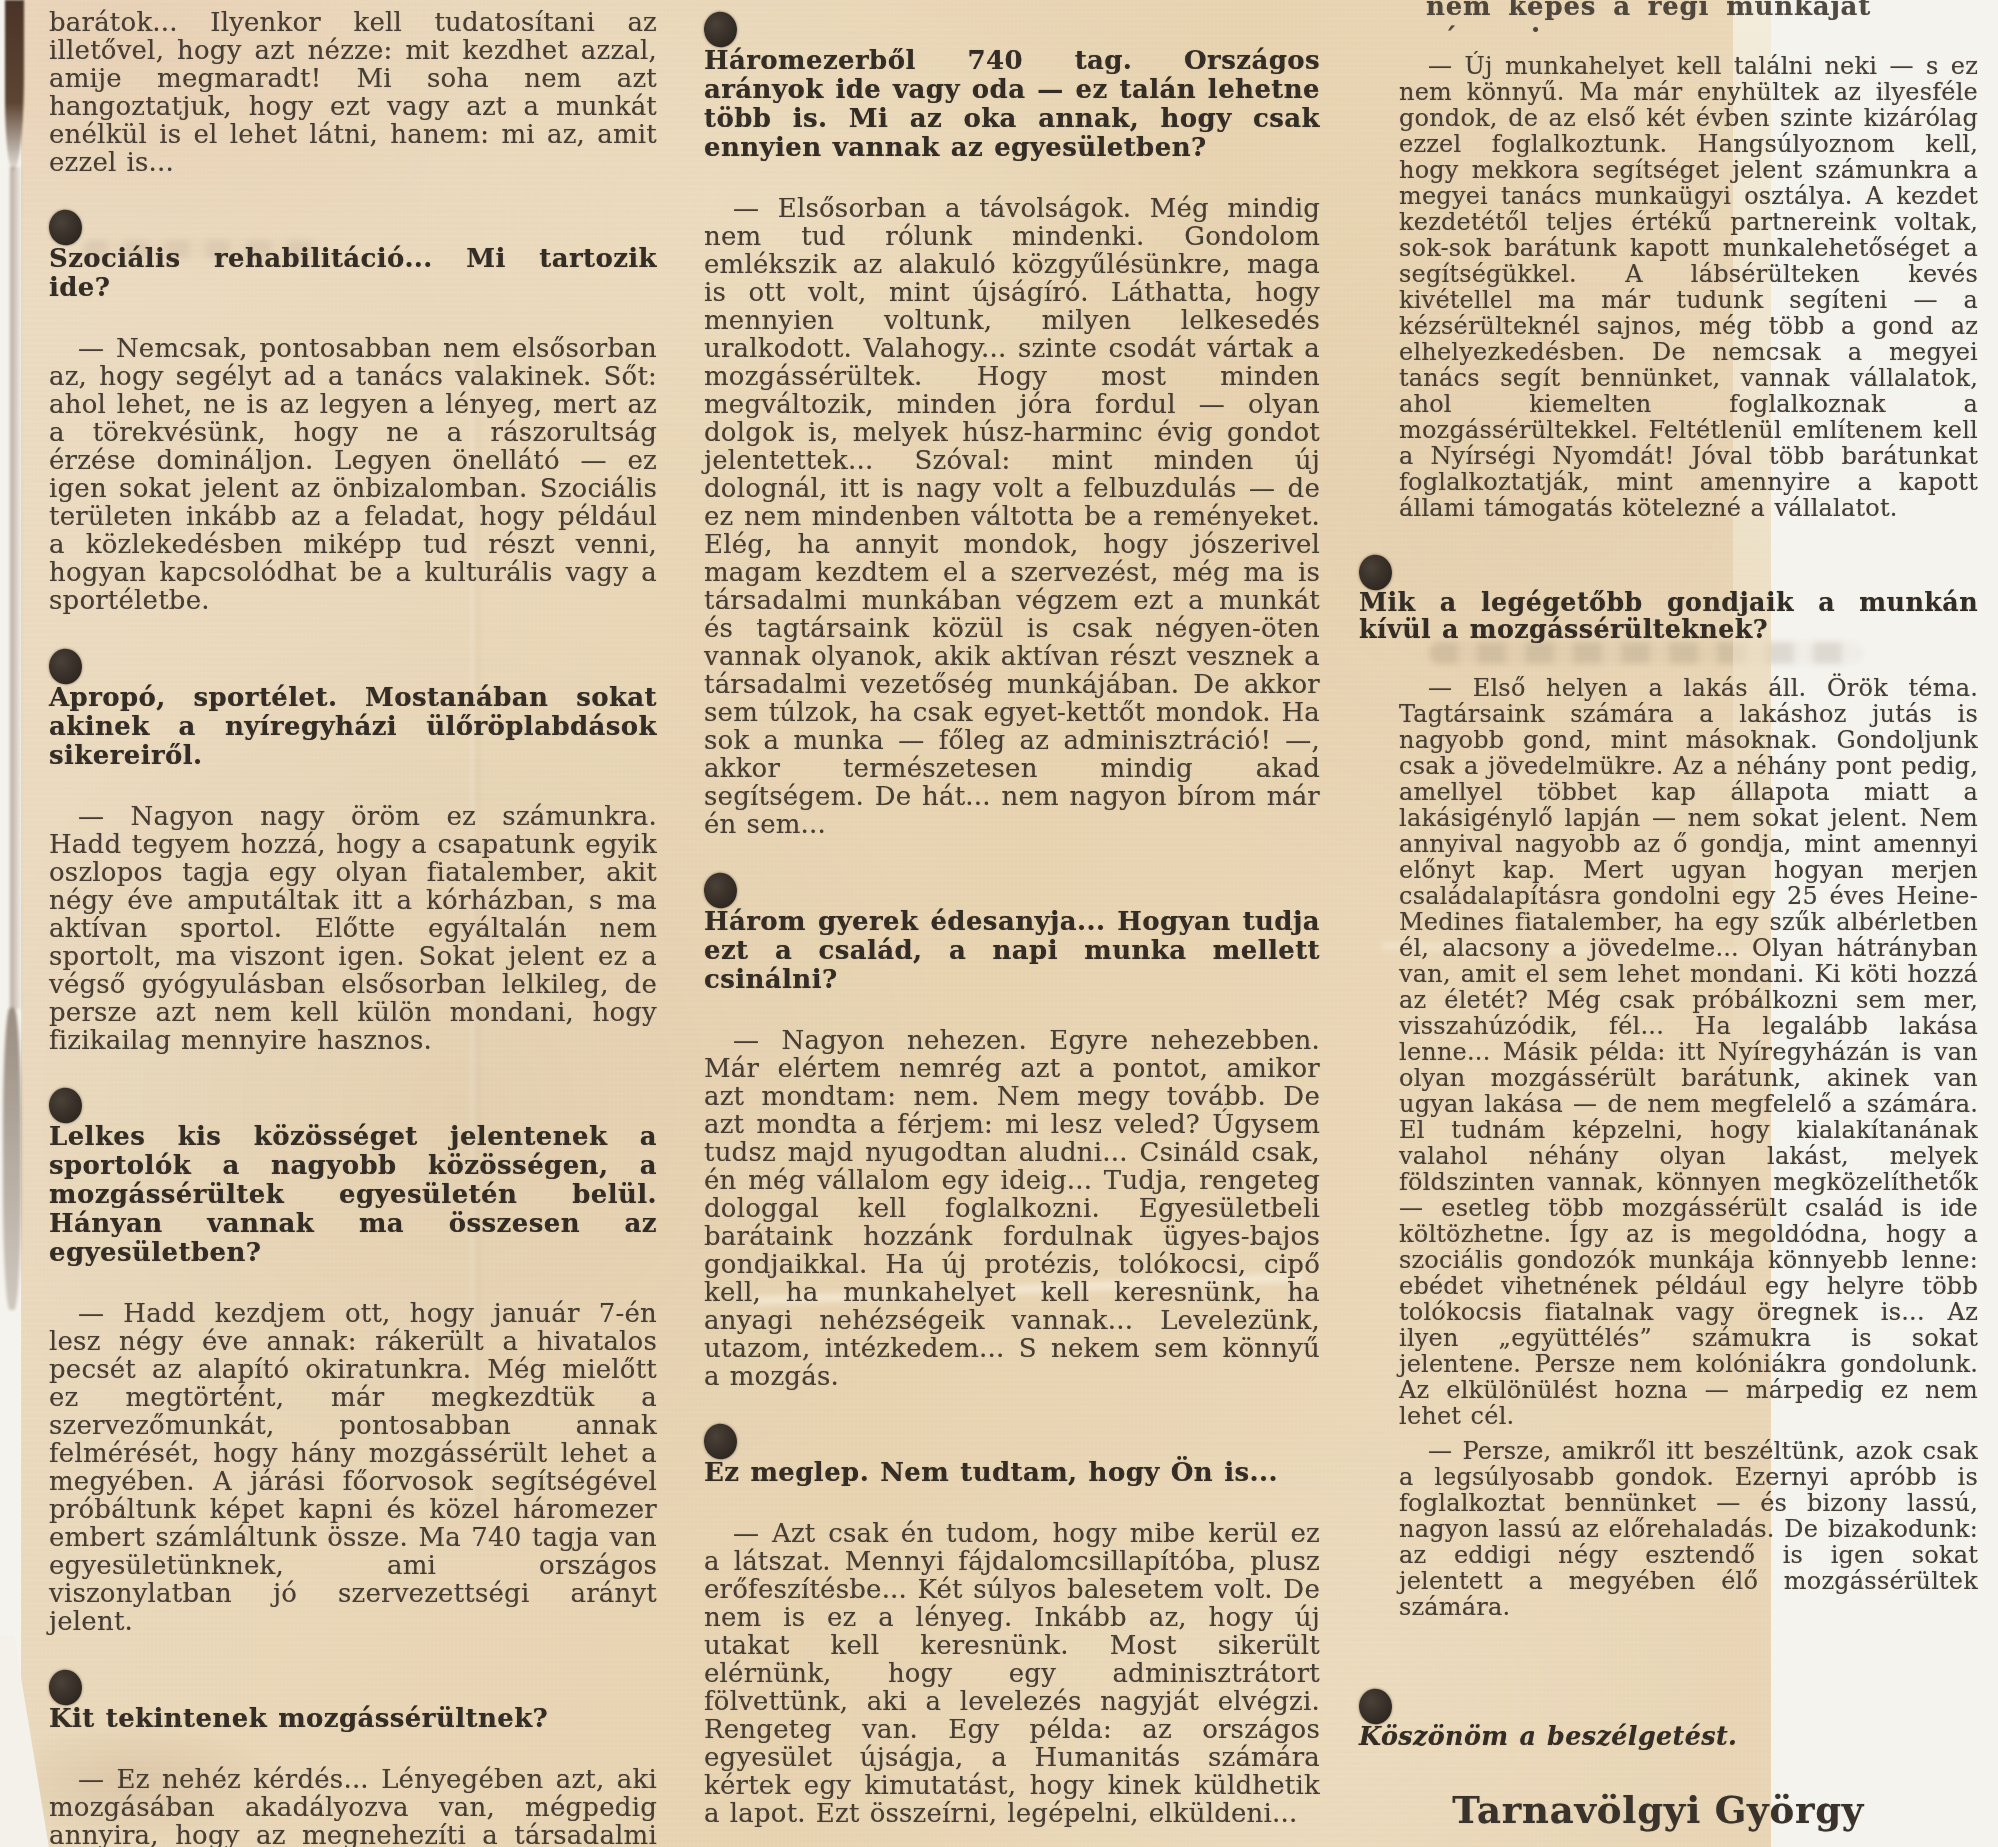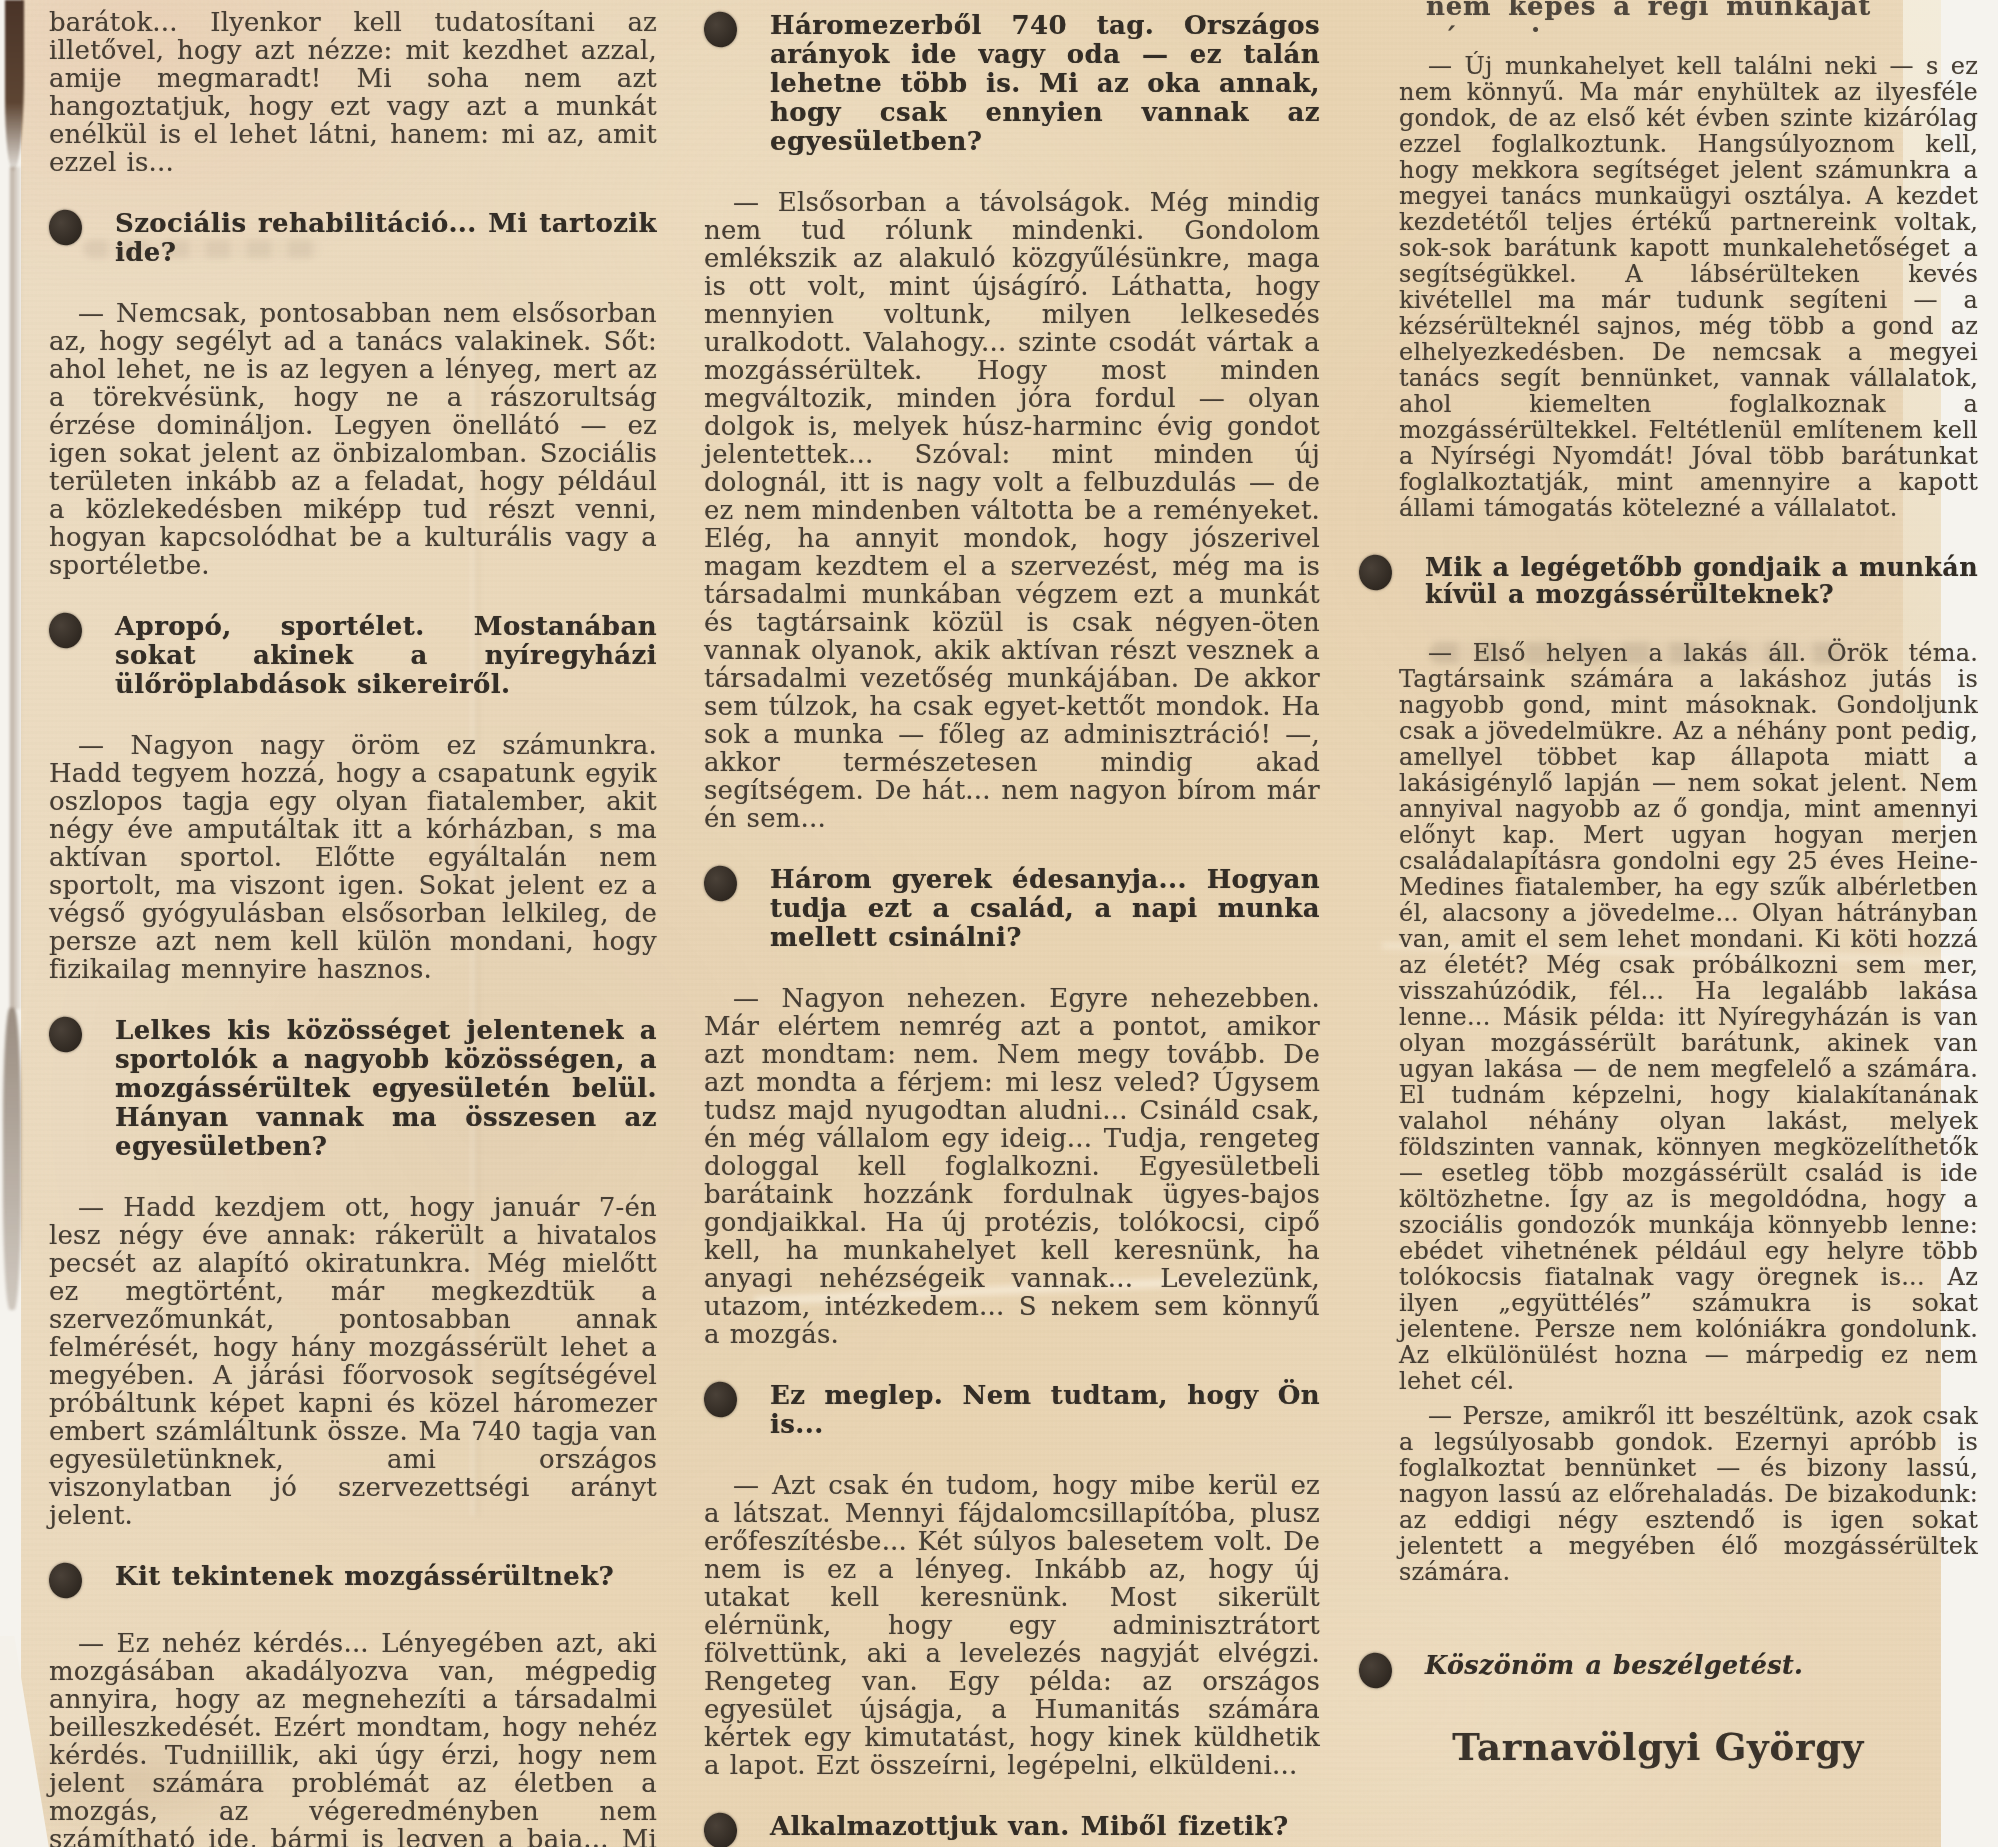--- a/index.html
+++ b/index.html
@@ -2,21 +2,21 @@
 <html style="font-size:12.7px"><head>
 <meta charset="utf-8">
 <style>
   html, body {
     margin: 0; padding: 0;
     width: 1999px; height: 1848px;
     overflow: hidden;
     background: #f5f3ee;
     font-family: "DejaVu Serif", "Liberation Serif", serif;
   }
-  .stage { position: relative; width: 1941px; height: 1848px; }
+  .stage { position: relative; width: 1771px; height: 1848px; }
 
   
   .paper {
     position: absolute; left: 20.6px; top: 0; right: 0; bottom: 0;
     background:
       radial-gradient(ellipse 556px 397px at 6% 2%,  rgba(224,168,138,0.20), transparent 65%),
       radial-gradient(ellipse 715px 476px at 45% 12%, rgba(255,248,230,0.16), transparent 60%),
       radial-gradient(ellipse 873px 635px at 88% 28%, rgba(180,140,95,0.08), transparent 65%),
       radial-gradient(ellipse 715px 715px at 25% 60%, rgba(140,105,70,0.06), transparent 70%),
       radial-gradient(ellipse 794px 476px at 70% 92%, rgba(255,250,235,0.10), transparent 60%),
@@ -70,21 +70,21 @@
 
   .para {
     margin: 0; font-size: 26px; line-height: 28px;
     text-align: justify; text-indent: 29px;
     color: #463e34; letter-spacing: 0.2px; word-spacing: 1.6px;
     text-shadow: 0 0 0.8px rgba(62,52,42,0.45);
   }
   .para.opening { text-indent: 0; }
   .para + .para { margin-top: 9.5px; }
 
-  .question { display: flex; margin: 33px 0 32px; }
+  .question { display: flex; margin: 33px 0 32px; flex-direction: column; }
   .bullet {
     flex: none; width: 33px; height: 33px; margin: 2.4px 33px 0 0;
     border-radius: 50%;
     background: radial-gradient(circle at 38% 35%, #4a4138, #2e2720 75%);
     box-shadow: 0 0 2.4px rgba(50,42,34,0.6);
     transform: rotate(-6deg) scaleY(1.08);
   }
   .qtext {
     flex: 1; font-weight: bold; font-size: 26px; line-height: 29px;
     text-align: justify; color: #332d26; letter-spacing: 0.4px; word-spacing: 1.6px;

